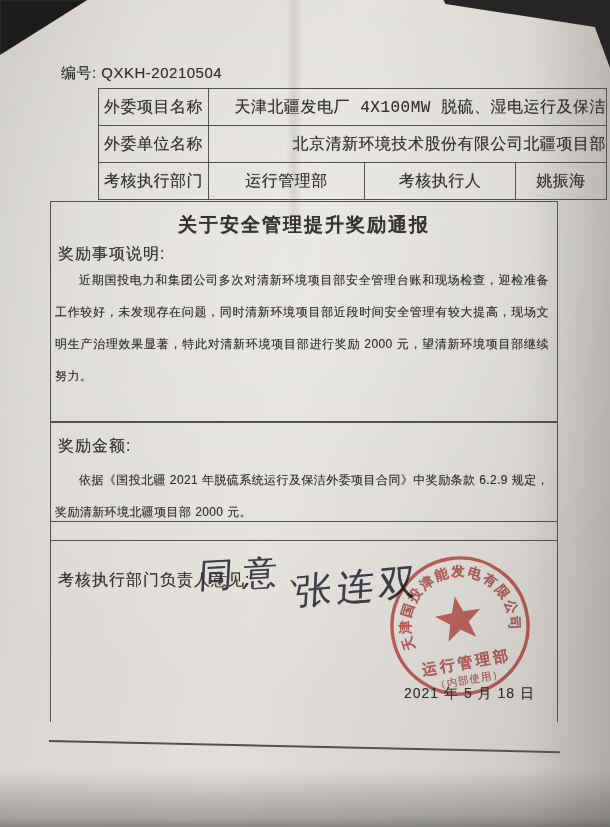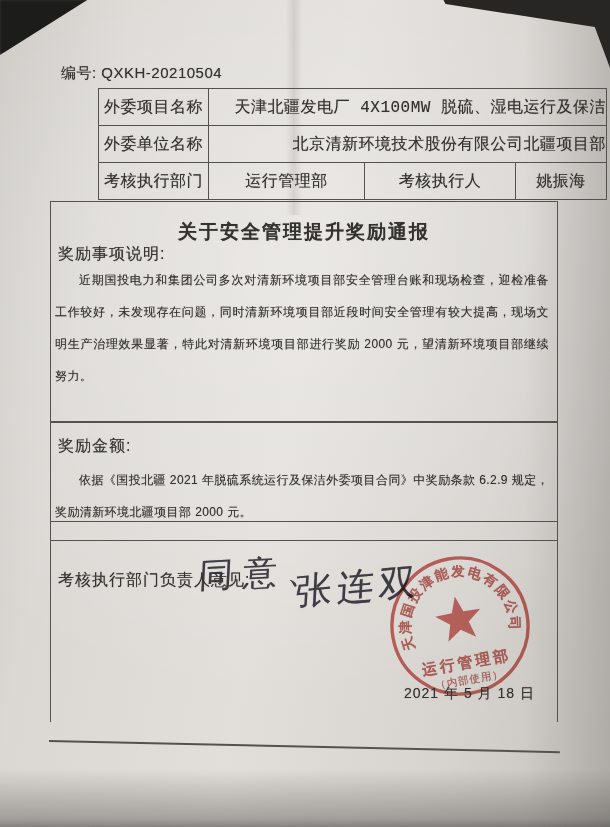--- a/index.html
+++ b/index.html
@@ -27,21 +27,21 @@
   table.info{position:absolute;left:50px;top:88px;width:508px;border-collapse:collapse;table-layout:fixed;margin-left:48px;}
   table.info td{border:1.4px solid #55524d;height:36px;font-size:16px;padding:0;
     text-align:center;letter-spacing:.5px;overflow:hidden;white-space:nowrap;}
   table.info td.val{text-align:right;padding-left:6px;font-family:Liberation Mono, monospace;}
   .box{position:absolute;left:50px;width:508px;border:1.4px solid #55524d;box-sizing:border-box;}
   .box-notice{top:201px;height:222px;}
   .box-reward{top:421px;height:120px;}
   .box-approve{top:521px;height:201px;border-bottom:none;}
   .slant{position:absolute;left:49px;top:740px;width:511px;height:1.6px;background:#55524d;
     transform:rotate(1.25deg);transform-origin:0 50%;}
-  .notice-heading{margin-top:17px;text-align:center;font-size:19px;font-weight:700;letter-spacing:2px;}
+  .notice-heading{margin-top:10px;text-align:center;font-size:19px;font-weight:700;letter-spacing:2px;}
   .sec-label{position:absolute;left:7px;font-size:16px;letter-spacing:1px;}
   .body-text{position:absolute;left:4px;right:8px;font-size:12px;line-height:32px;
     text-align:justify;text-indent:2em;letter-spacing:.4px;}
   .lbl-notice{top:42px;} .p-notice{top:62px;}
   .lbl-reward{top:14px;} .p-reward{top:42px;}
   .lbl-approve{top:48px;}
   .sig{position:absolute;color:#302f38;opacity:.92;font-weight:400;}
   .sig1{left:148px;top:28px;font-size:34px;transform:rotate(-3deg) skewX(-6deg);letter-spacing:10px;}
   .sig2{left:244px;top:40px;font-size:37px;transform:rotate(-5deg) skewX(-8deg);letter-spacing:5px;}
   .stamp{position:absolute;left:327px;top:22px;width:164px;height:164px;

